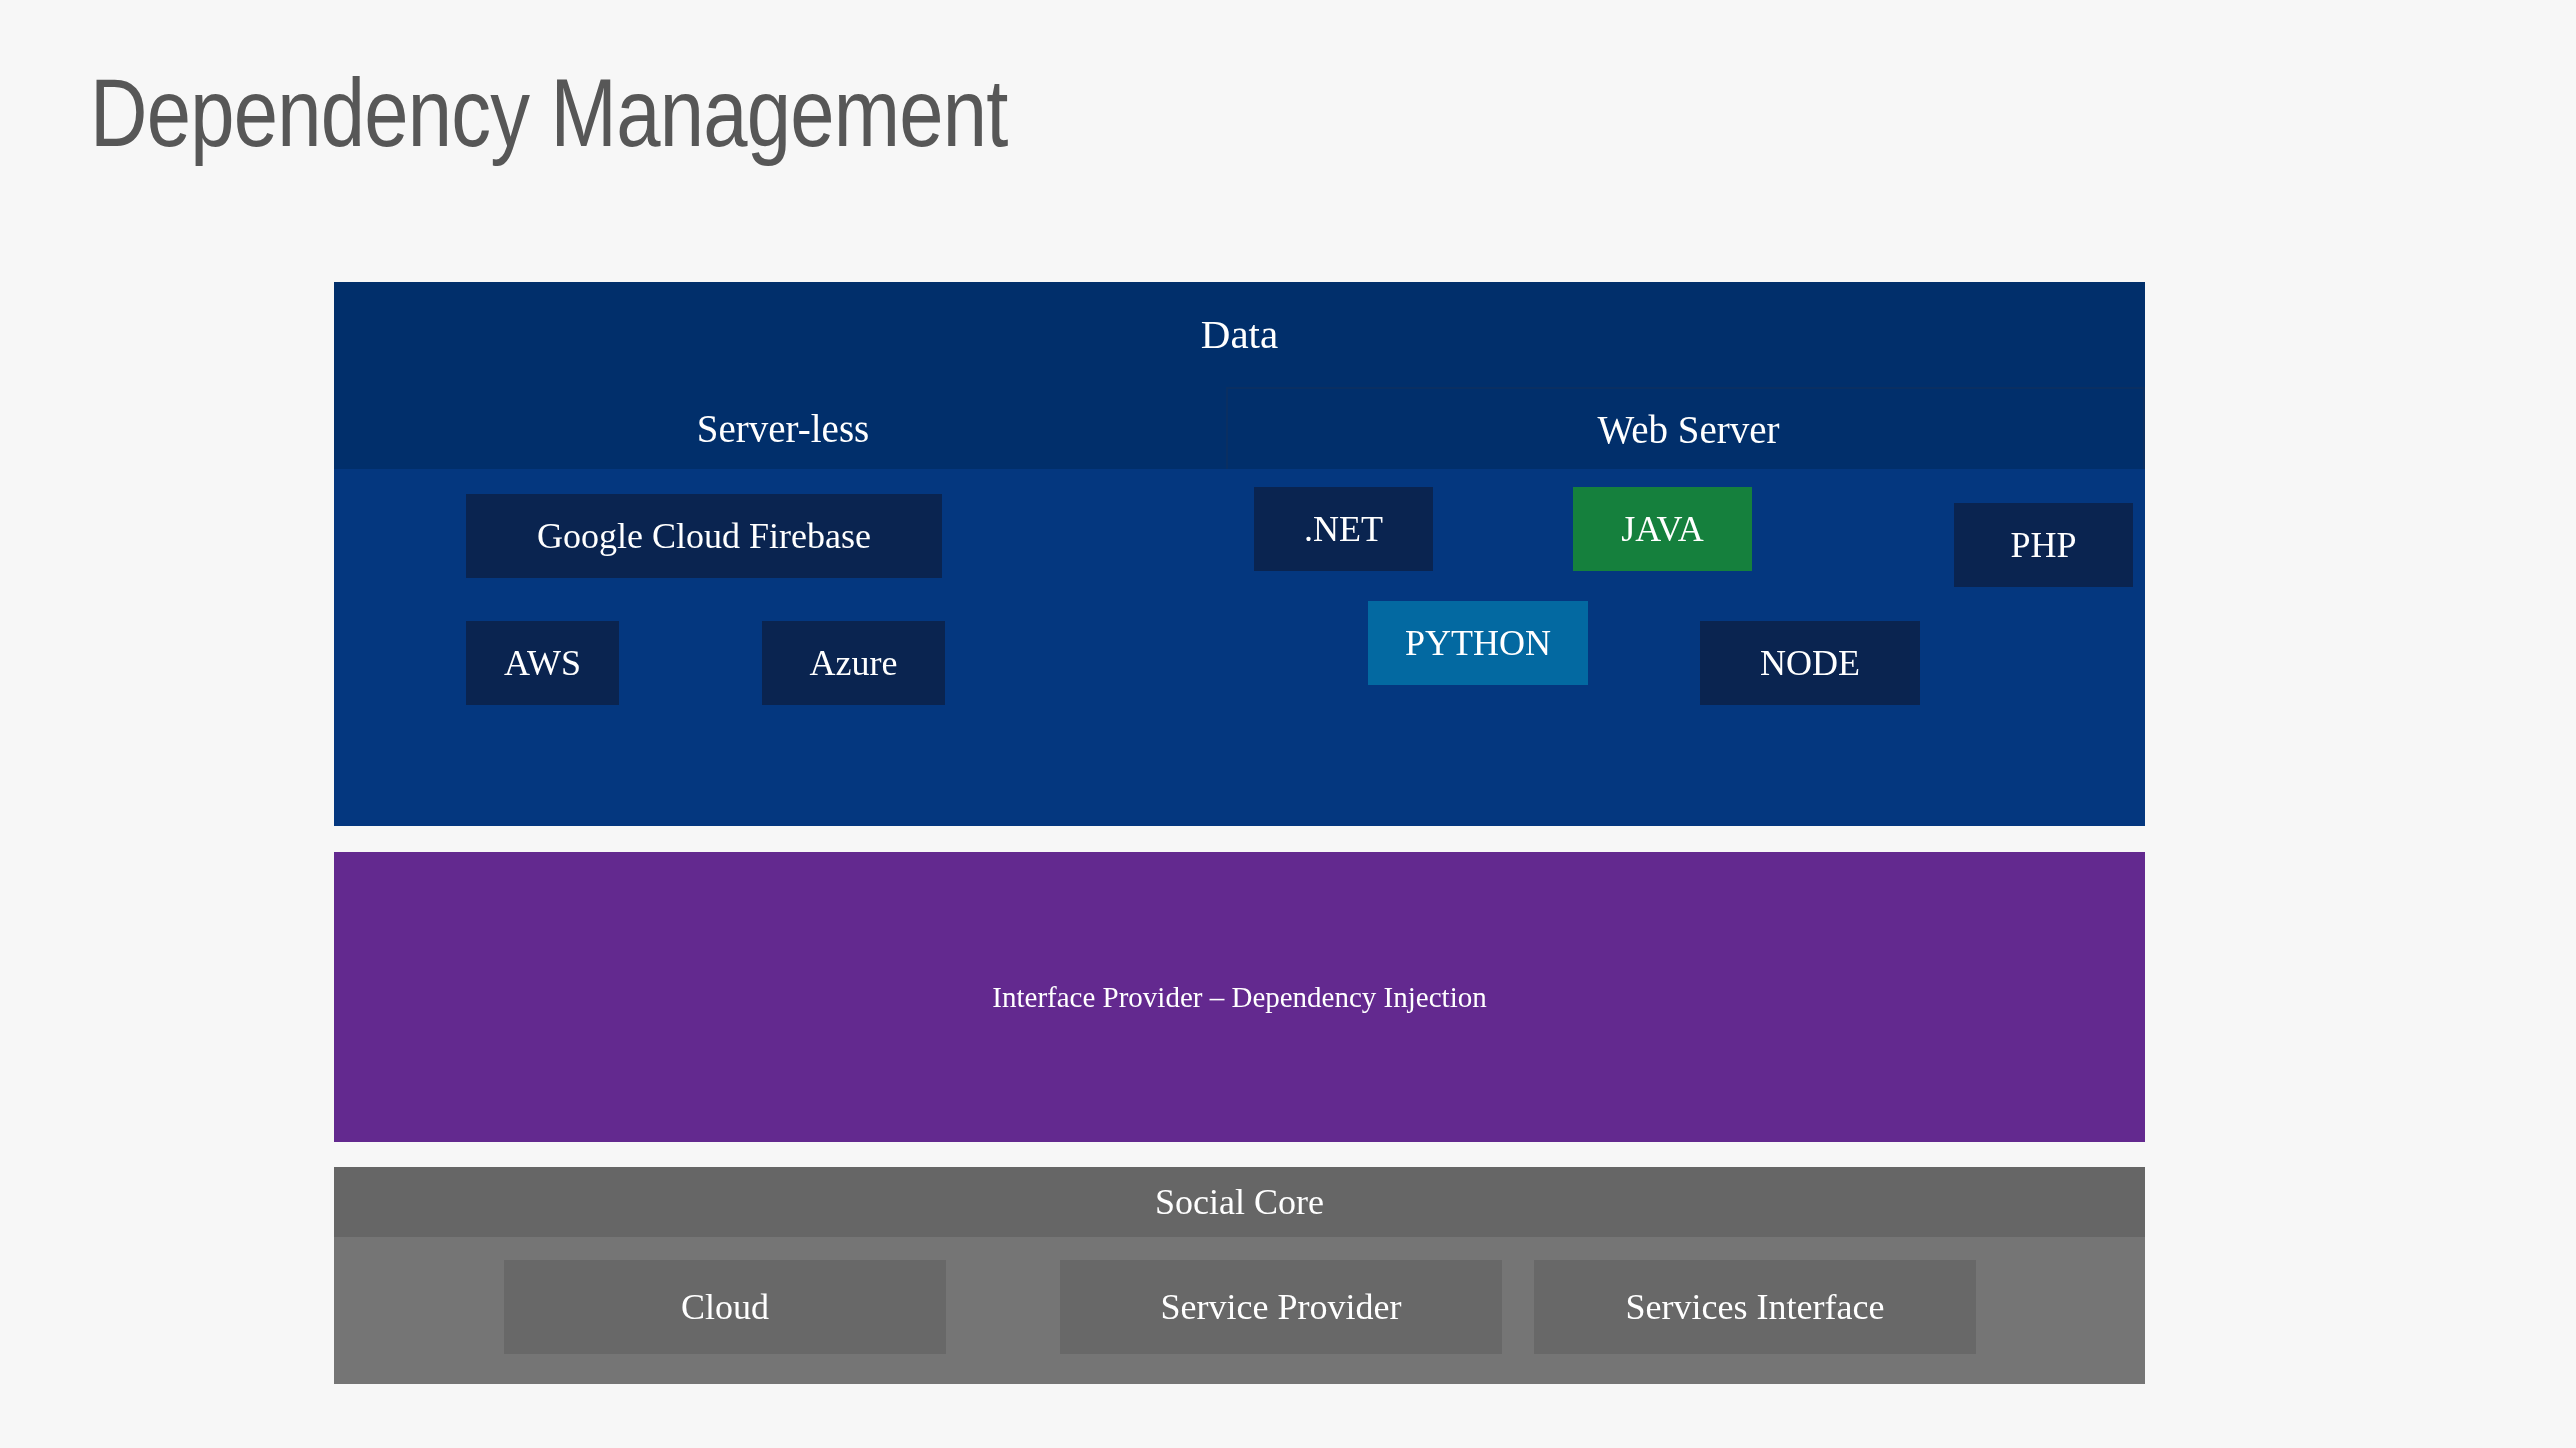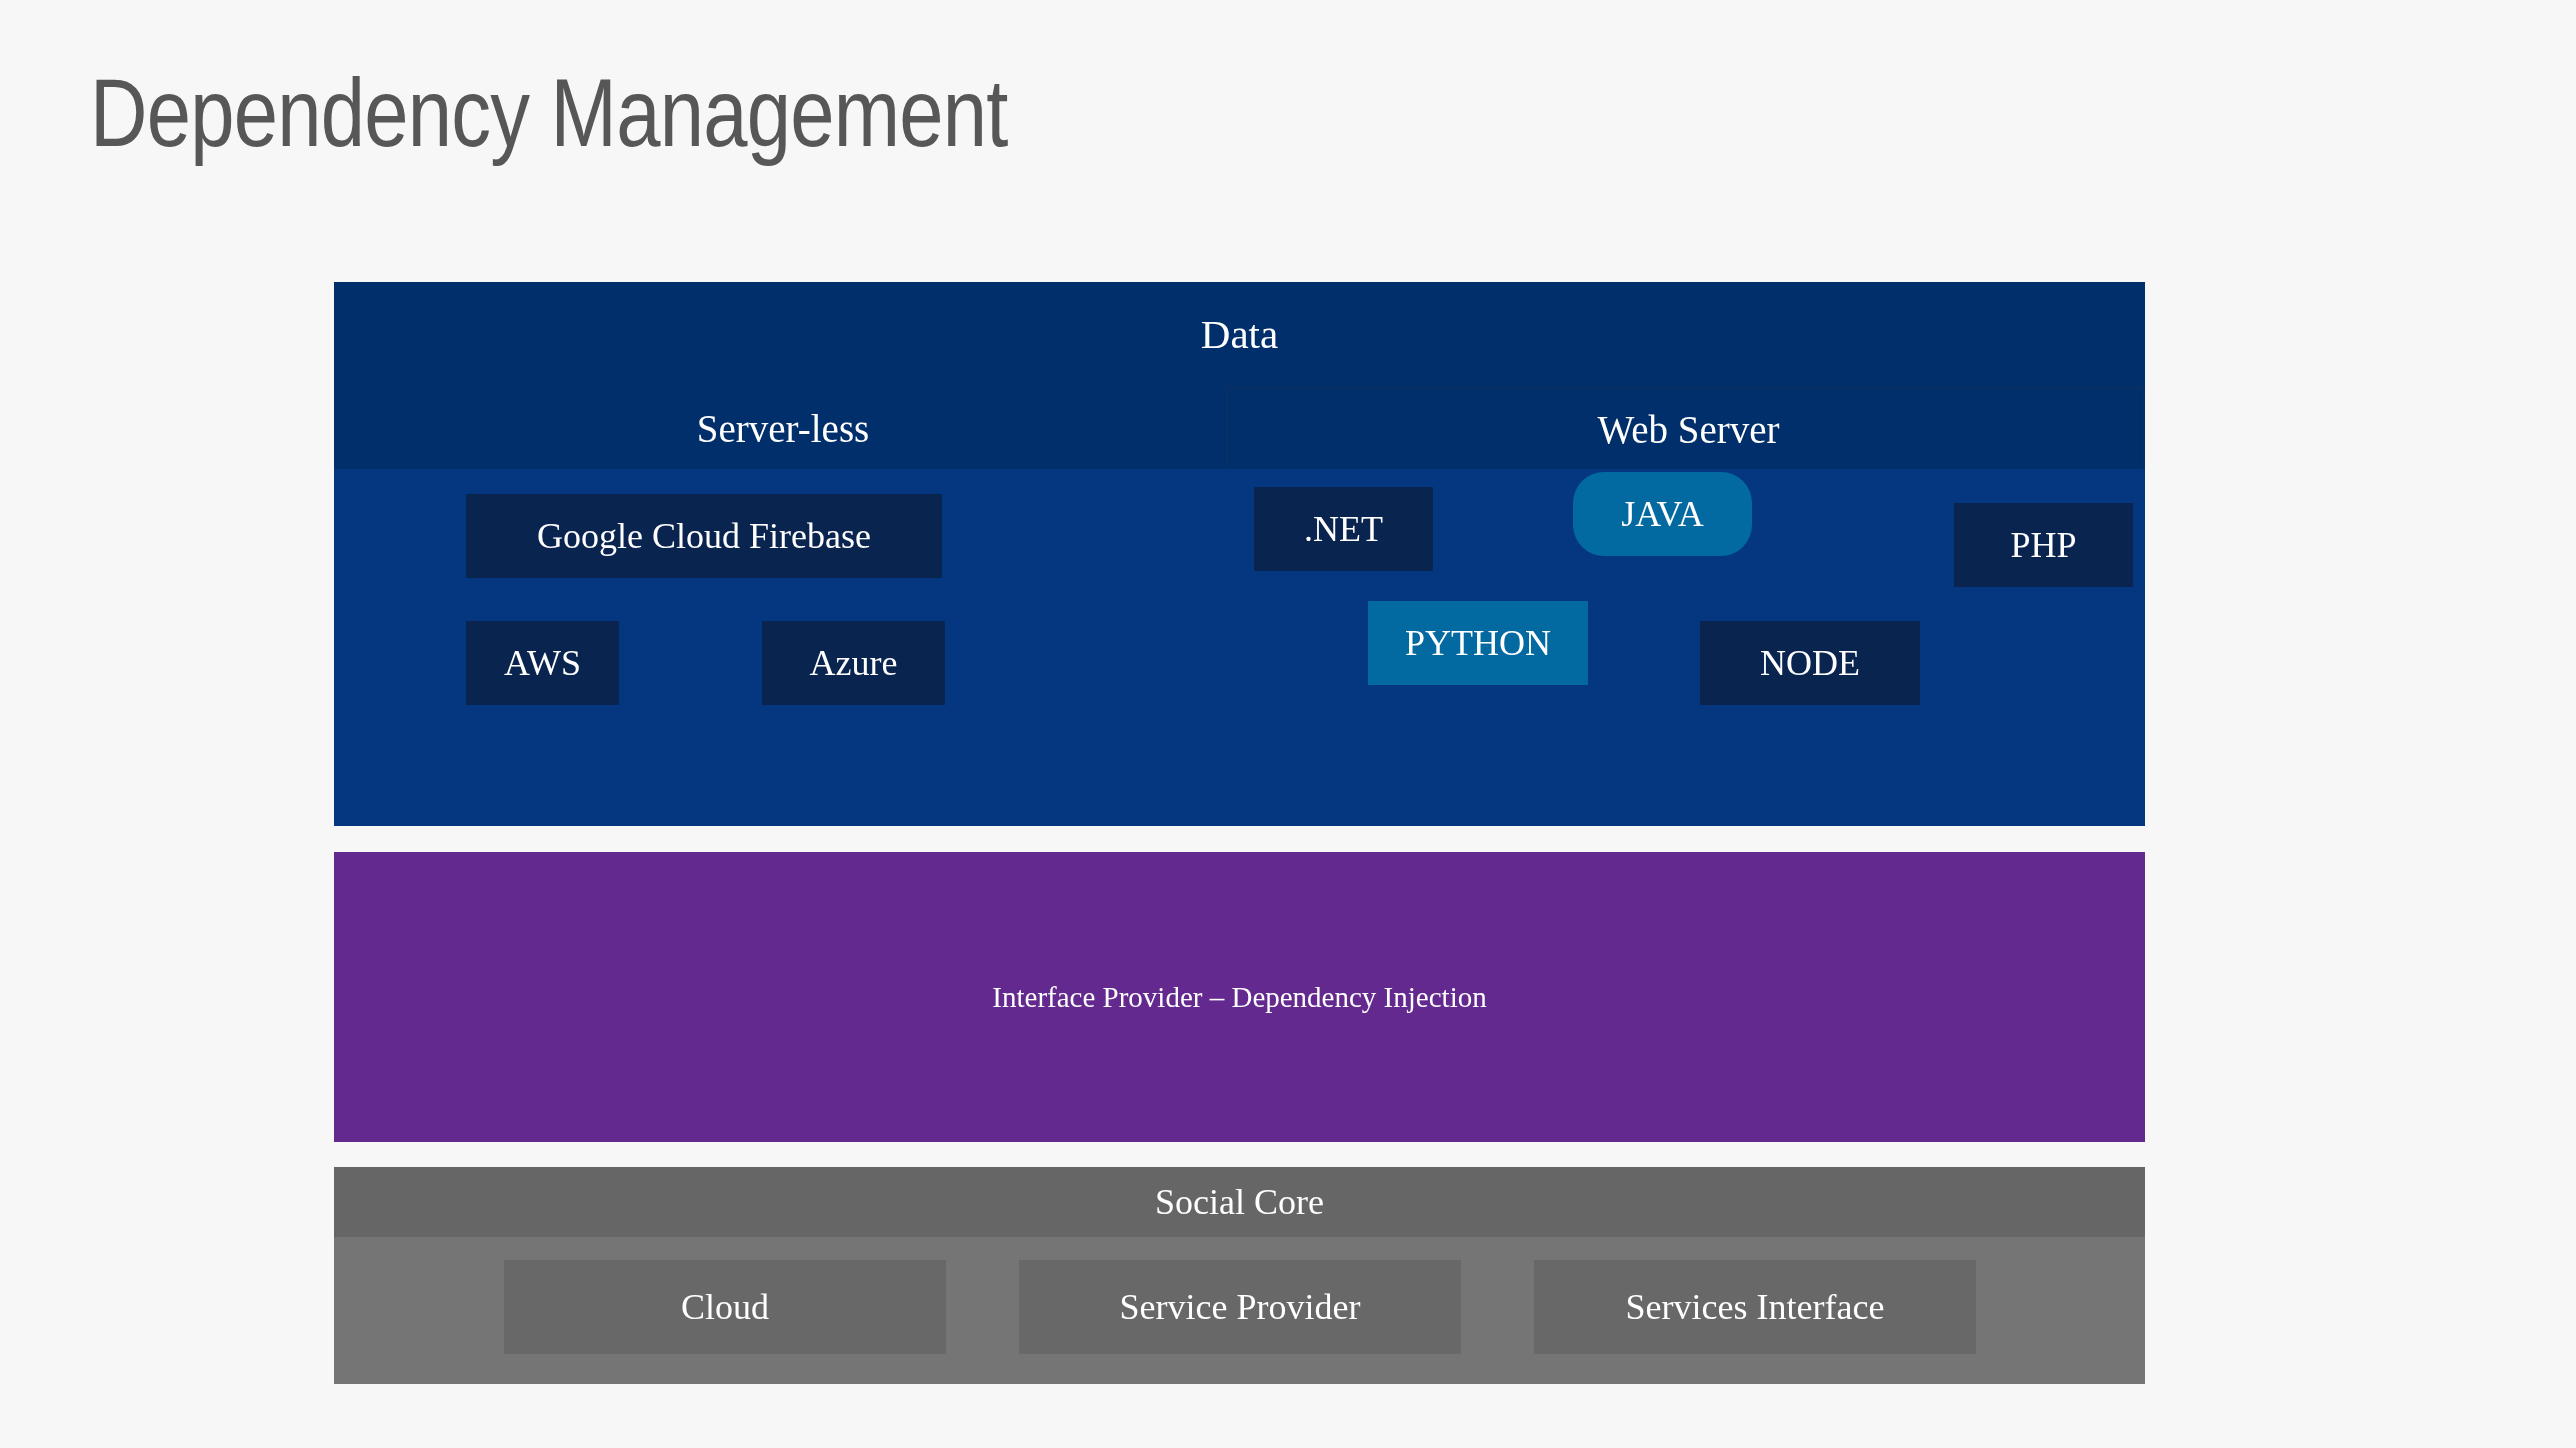--- a/index.html
+++ b/index.html
@@ -122,21 +122,21 @@
     <div class="chip" style="left: 132px; top: 339px; width: 153px; height: 84px; background: rgb(10, 36, 80); text-align: center;">
       <span>AWS</span>
     </div>
     <div class="chip" style="left: 428px; top: 339px; width: 183px; height: 84px; background: rgb(10, 36, 80);">
       <span>Azure</span>
     </div>
 
     <div class="chip" style="left: 920px; top: 205px; width: 179px; height: 84px; background: rgb(10, 36, 80);">
       <span>.NET</span>
     </div>
-    <div class="chip" style="left: 1239px; top: 190px; width: 179px; height: 84px; background: #0369a1; border-radius: 31px;">
+    <div class="chip" style="left: 1239px; top: 205px; width: 179px; height: 84px; background: #15803d;">
       <span>JAVA</span>
     </div>
     <div class="chip" style="left: 1620px; top: 205px; width: 179px; height: 84px; background: rgb(10, 36, 80); margin-top: 16px;">
       <span>PHP</span>
     </div>
     <div class="chip" style="left: 1034px; top: 319px; width: 220px; height: 84px; background: #0369a1;">
       <span>PYTHON</span>
     </div>
     <div class="chip" style="left: 1366px; top: 339px; width: 220px; height: 84px; background: rgb(10, 36, 80);">
       <span>NODE</span>
@@ -148,21 +148,21 @@
   </div>
 
   <div class="panel core-panel" style="background: rgb(117, 117, 117);">
     <div class="core-head" style="background: rgb(102, 102, 102);">
       <span class="band-label">Social Core</span>
     </div>
 
     <div class="core-chip" style="left: 170px; top: 93px; width: 442px; height: 94px; background: rgb(104, 104, 104);">
       <span>Cloud</span>
     </div>
-    <div class="core-chip" style="left: 685px; top: 93px; width: 442px; height: 94px; background: rgb(104, 104, 104);">
+    <div class="core-chip" style="left: 726px; top: 93px; width: 442px; height: 94px; background: rgb(104, 104, 104);">
       <span>Service Provider</span>
     </div>
     <div class="core-chip" style="left: 1200px; top: 93px; width: 442px; height: 94px; background: rgb(104, 104, 104);">
       <span>Services Interface</span>
     </div>
   </div>
 
 </div>
 
 

